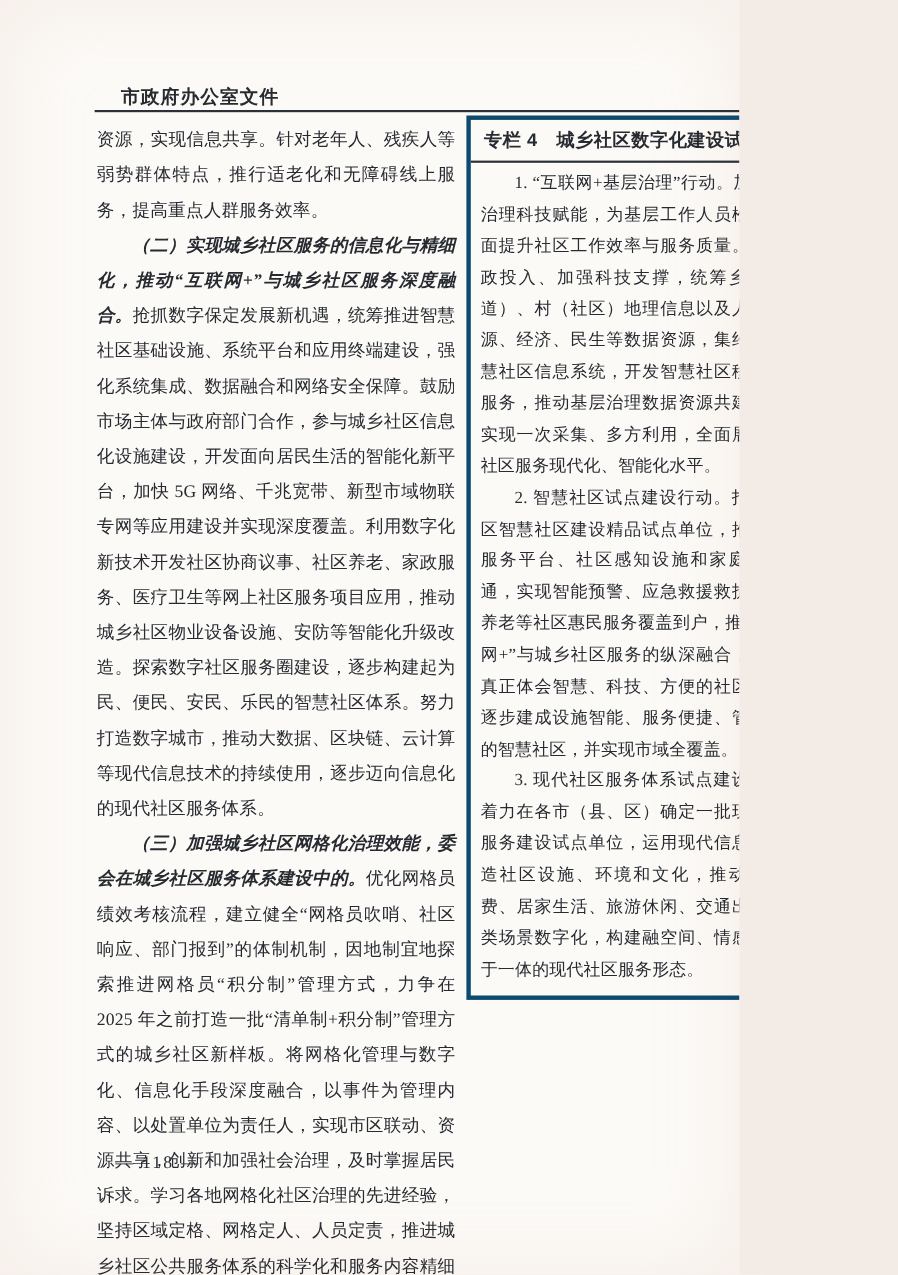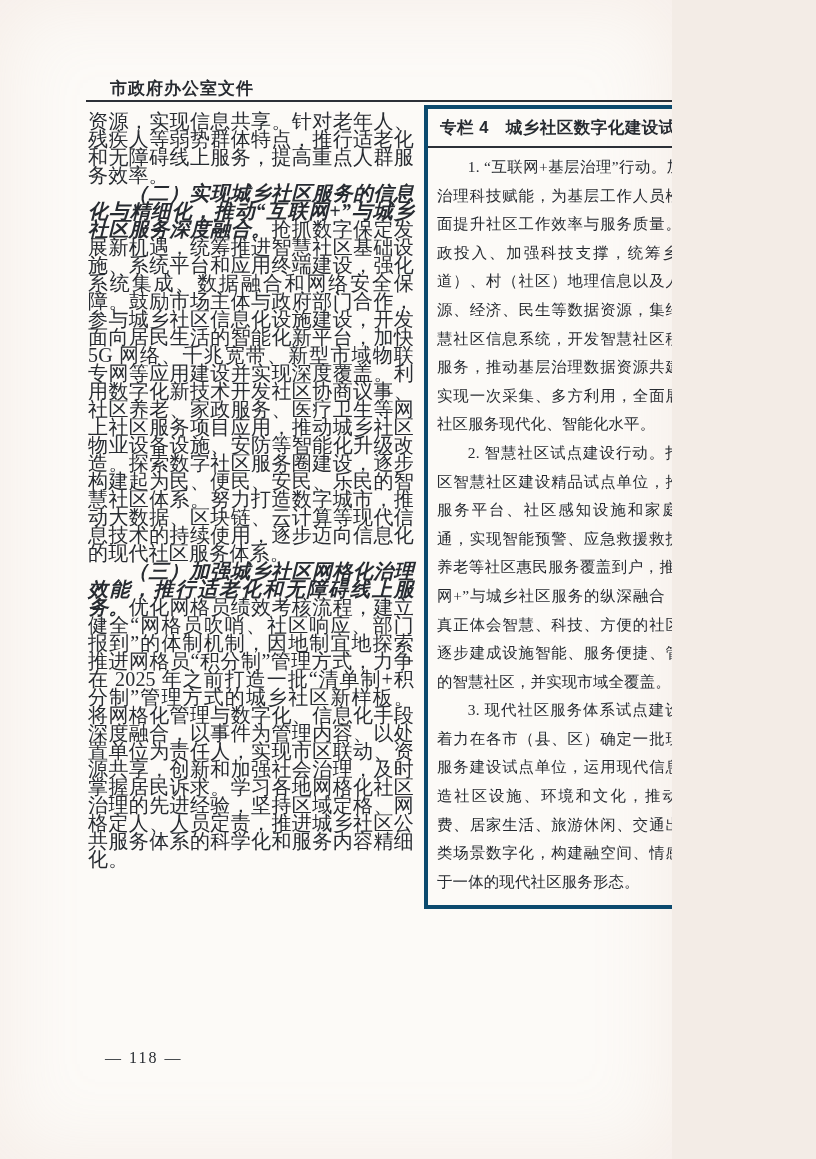--- a/index.html
+++ b/index.html
@@ -28,21 +28,21 @@
   }
   .hdr-rule {
     position: absolute; left: 86px; top: 100px;
     width: 657px; height: 2px; background: #2c3037;
   }
   
   .col-left  { position: absolute; left: 88px;  top: 112px; width: 326px; }
   .col-right { position: absolute; left: 424px; top: 105px; width: 319px; }
   .body-text {
     margin: 0;
-    font-size: 20px; line-height: 18px;
+    font-size: 16px; line-height: 32px;
     text-align: justify; text-indent: 2em;
     letter-spacing: 0.2px;
   }
   .no-indent { text-indent: 0; }
   .kai { font-style: italic; font-weight: 600; }
   
   .feature-box { border: 4px solid #0c4a6e; background: transparent; }
   .box-title {
     font-family: "Liberation Sans", "DejaVu Sans", sans-serif;
     font-weight: 700; font-size: 16.5px; letter-spacing: 0.5px;
@@ -76,21 +76,21 @@
 
 
   <div class="hdr-rule"></div>
 
   <div class="col-left">
     <p class="body-text no-indent">资源，实现信息共享。针对老年人、残疾人等弱势群体特点，推行适老化和无障碍线上服务，提高重点人群服务效率。</p>
     <p class="body-text">
       <span class="kai">（二）实现城乡社区服务的信息化与精细化，推动“互联网+”与城乡社区服务深度融合。</span><span>抢抓数字保定发展新机遇，统筹推进智慧社区基础设施、系统平台和应用终端建设，强化系统集成、数据融合和网络安全保障。鼓励市场主体与政府部门合作，参与城乡社区信息化设施建设，开发面向居民生活的智能化新平台，加快 5G 网络、千兆宽带、新型市域物联专网等应用建设并实现深度覆盖。利用数字化新技术开发社区协商议事、社区养老、家政服务、医疗卫生等网上社区服务项目应用，推动城乡社区物业设备设施、安防等智能化升级改造。探索数字社区服务圈建设，逐步构建起为民、便民、安民、乐民的智慧社区体系。努力打造数字城市，推动大数据、区块链、云计算等现代信息技术的持续使用，逐步迈向信息化的现代社区服务体系。</span>
     </p>
     <p class="body-text">
-      <span class="kai">（三）加强城乡社区网格化治理效能，推行适老化和无障碍线上服务。</span><span>优化网格员绩效考核流程，建立健全“网格员吹哨、社区响应、部门报到”的体制机制，因地制宜地探索推进网格员“积分制”管理方式，力争在 2025 年之前打造一批“清单制+积分制”管理方式的城乡社区新样板。将网格化管理与数字化、信息化手段深度融合，以事件为管理内容、以处置单位为责任人，实现市区联动、资源共享，创新和加强社会治理，及时掌握居民诉求。学习各地网格化社区治理的先进经验，坚持区域定格、网格定人、人员定责，推进城乡社区公共服务体系的科学化和服务内容精细化。</span>
+      <span class="kai">（三）加强城乡社区网格化治理效能，委会在城乡社区服务体系建设中的。</span><span>优化网格员绩效考核流程，建立健全“网格员吹哨、社区响应、部门报到”的体制机制，因地制宜地探索推进网格员“积分制”管理方式，力争在 2025 年之前打造一批“清单制+积分制”管理方式的城乡社区新样板。将网格化管理与数字化、信息化手段深度融合，以事件为管理内容、以处置单位为责任人，实现市区联动、资源共享，创新和加强社会治理，及时掌握居民诉求。学习各地网格化社区治理的先进经验，坚持区域定格、网格定人、人员定责，推进城乡社区公共服务体系的科学化和服务内容精细化。</span>
     </p>
   </div>
 
   <div class="col-right">
     <div class="feature-box">
       <div class="box-title">专栏 4　城乡社区数字化建设试点行动</div>
       <div class="box-body">
         <p>1. “互联网+基层治理”行动。加强基层治理科技赋能，为基层工作人员松绑，全面提升社区工作效率与服务质量。加大财政投入、加强科技支撑，统筹乡镇（街道）、村（社区）地理信息以及人口、资源、经济、民生等数据资源，集约建设智慧社区信息系统，开发智慧社区移动应用服务，推动基层治理数据资源共建共享，实现一次采集、多方利用，全面展现城乡社区服务现代化、智能化水平。</p>
         <p>2. 智慧社区试点建设行动。打造主城区智慧社区建设精品试点单位，推动政务服务平台、社区感知设施和家庭终端联通，实现智能预警、应急救援救护和智慧养老等社区惠民服务覆盖到户，推进“互联网+”与城乡社区服务的纵深融合，使居民真正体会智慧、科技、方便的社区服务，逐步建成设施智能、服务便捷、管理精细的智慧社区，并实现市域全覆盖。</p>
         <p>3. 现代社区服务体系试点建设行动。着力在各市（县、区）确定一批现代社区服务建设试点单位，运用现代信息技术改造社区设施、环境和文化，推动购物消费、居家生活、旅游休闲、交通出行等各类场景数字化，构建融空间、情感、价值于一体的现代社区服务形态。</p>

